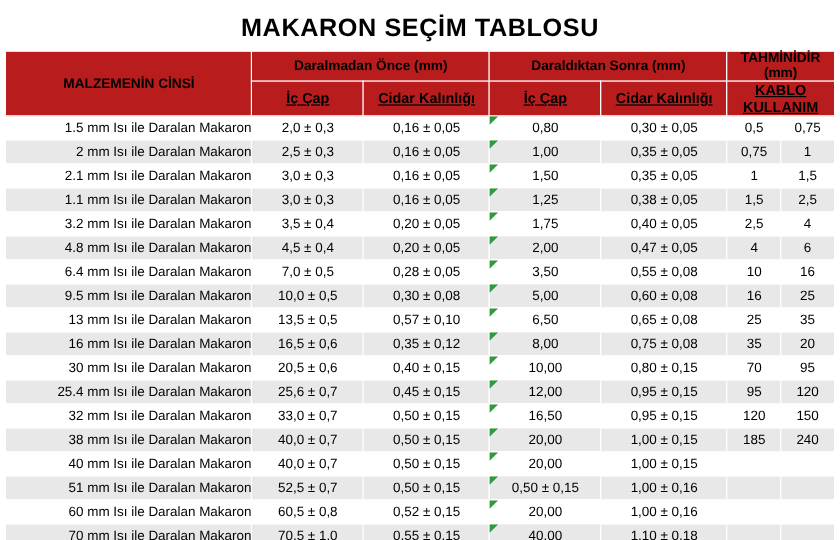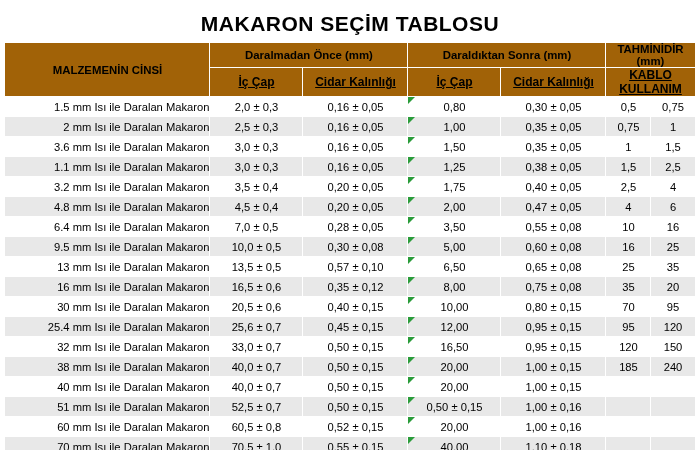--- a/index.html
+++ b/index.html
@@ -37,21 +37,21 @@
   table.grid td, table.grid th {
     border: 1px solid #ffffff;
     font-size: 11.2px;
     color: #000000;
     padding: 0;
     height: 19px;
     vertical-align: middle;
     font-family: "Liberation Sans", sans-serif;
   }
   thead td {
-    background: #a16207;
+    background: #b91c1c;
     font-weight: bold;
     text-align: center;
     height: 21px;
   }
   thead td.hdr-group {
     font-size: 11.4px;
   }
   thead td.hdr-sub {
     font-size: 12px;
     text-decoration: underline;
@@ -139,21 +139,21 @@
         <tr class="even">
           <td class="name">2 mm Isı ile Daralan Makaron</td>
           <td class="num">2,5 ± 0,3</td>
           <td class="num">0,16 ± 0,05</td>
           <td class="num mark">1,00</td>
           <td class="num">0,35 ± 0,05</td>
           <td class="num">0,75</td>
           <td class="num">1</td>
         </tr>
         <tr class="odd">
-          <td class="name">3.6 mm Isı ile Daralan Makaron</td>
+          <td class="name">2.1 mm Isı ile Daralan Makaron</td>
           <td class="num">3,0 ± 0,3</td>
           <td class="num">0,16 ± 0,05</td>
           <td class="num mark">1,50</td>
           <td class="num">0,35 ± 0,05</td>
           <td class="num">1</td>
           <td class="num">1,5</td>
         </tr>
         <tr class="even">
           <td class="name">1.1 mm Isı ile Daralan Makaron</td>
           <td class="num">3,0 ± 0,3</td>

